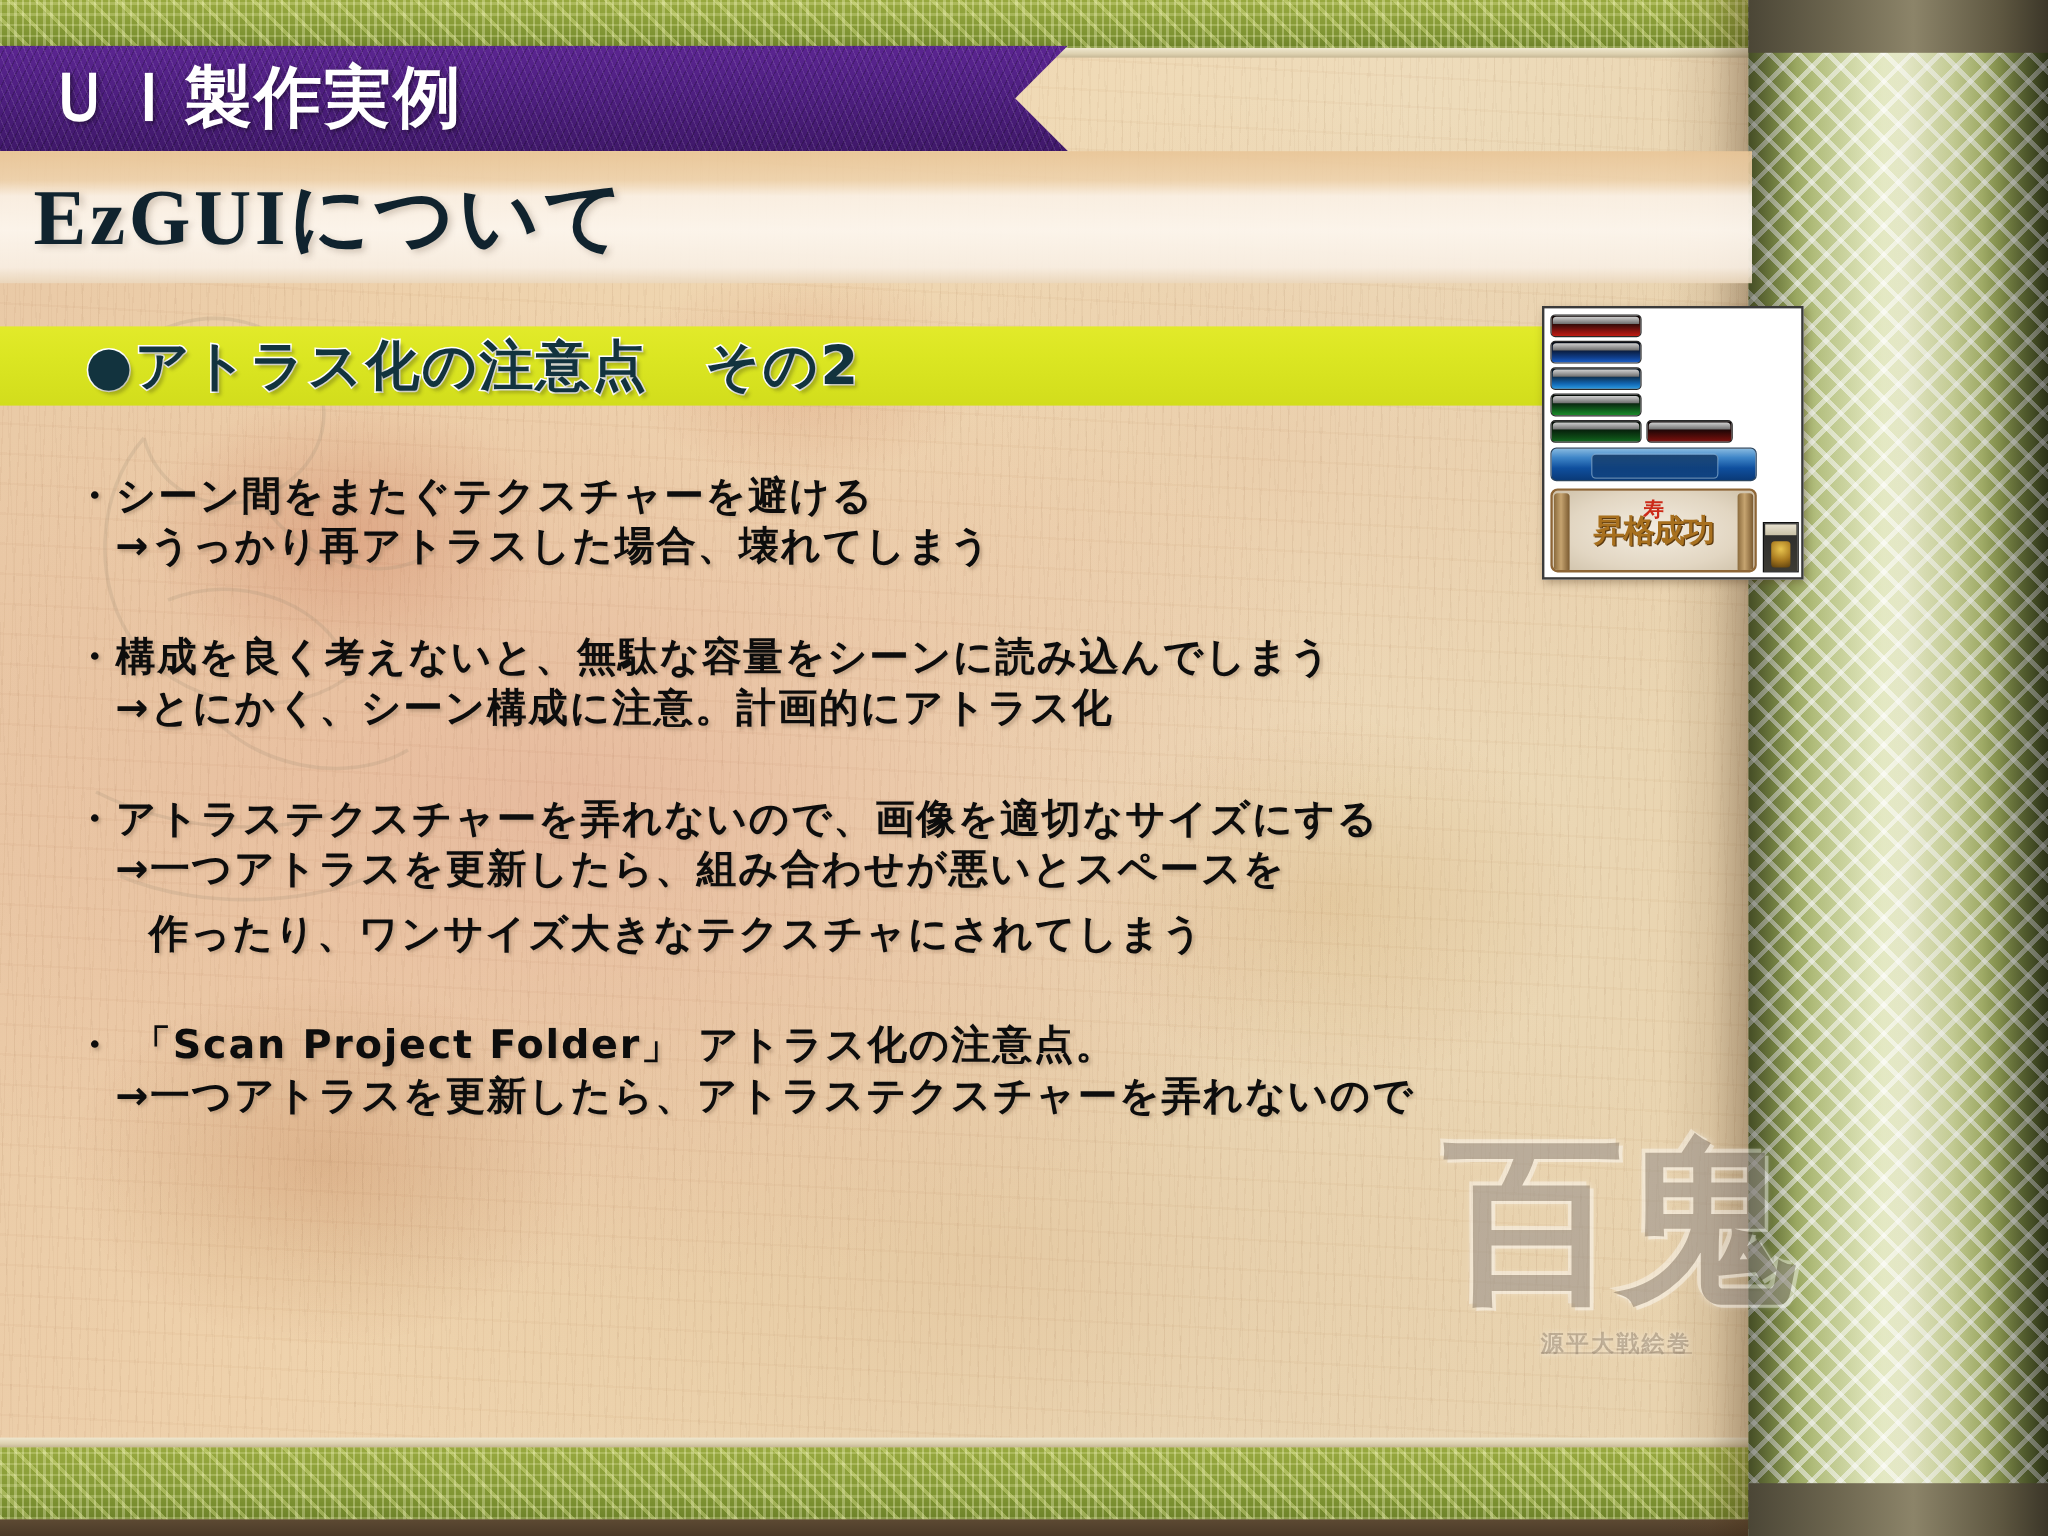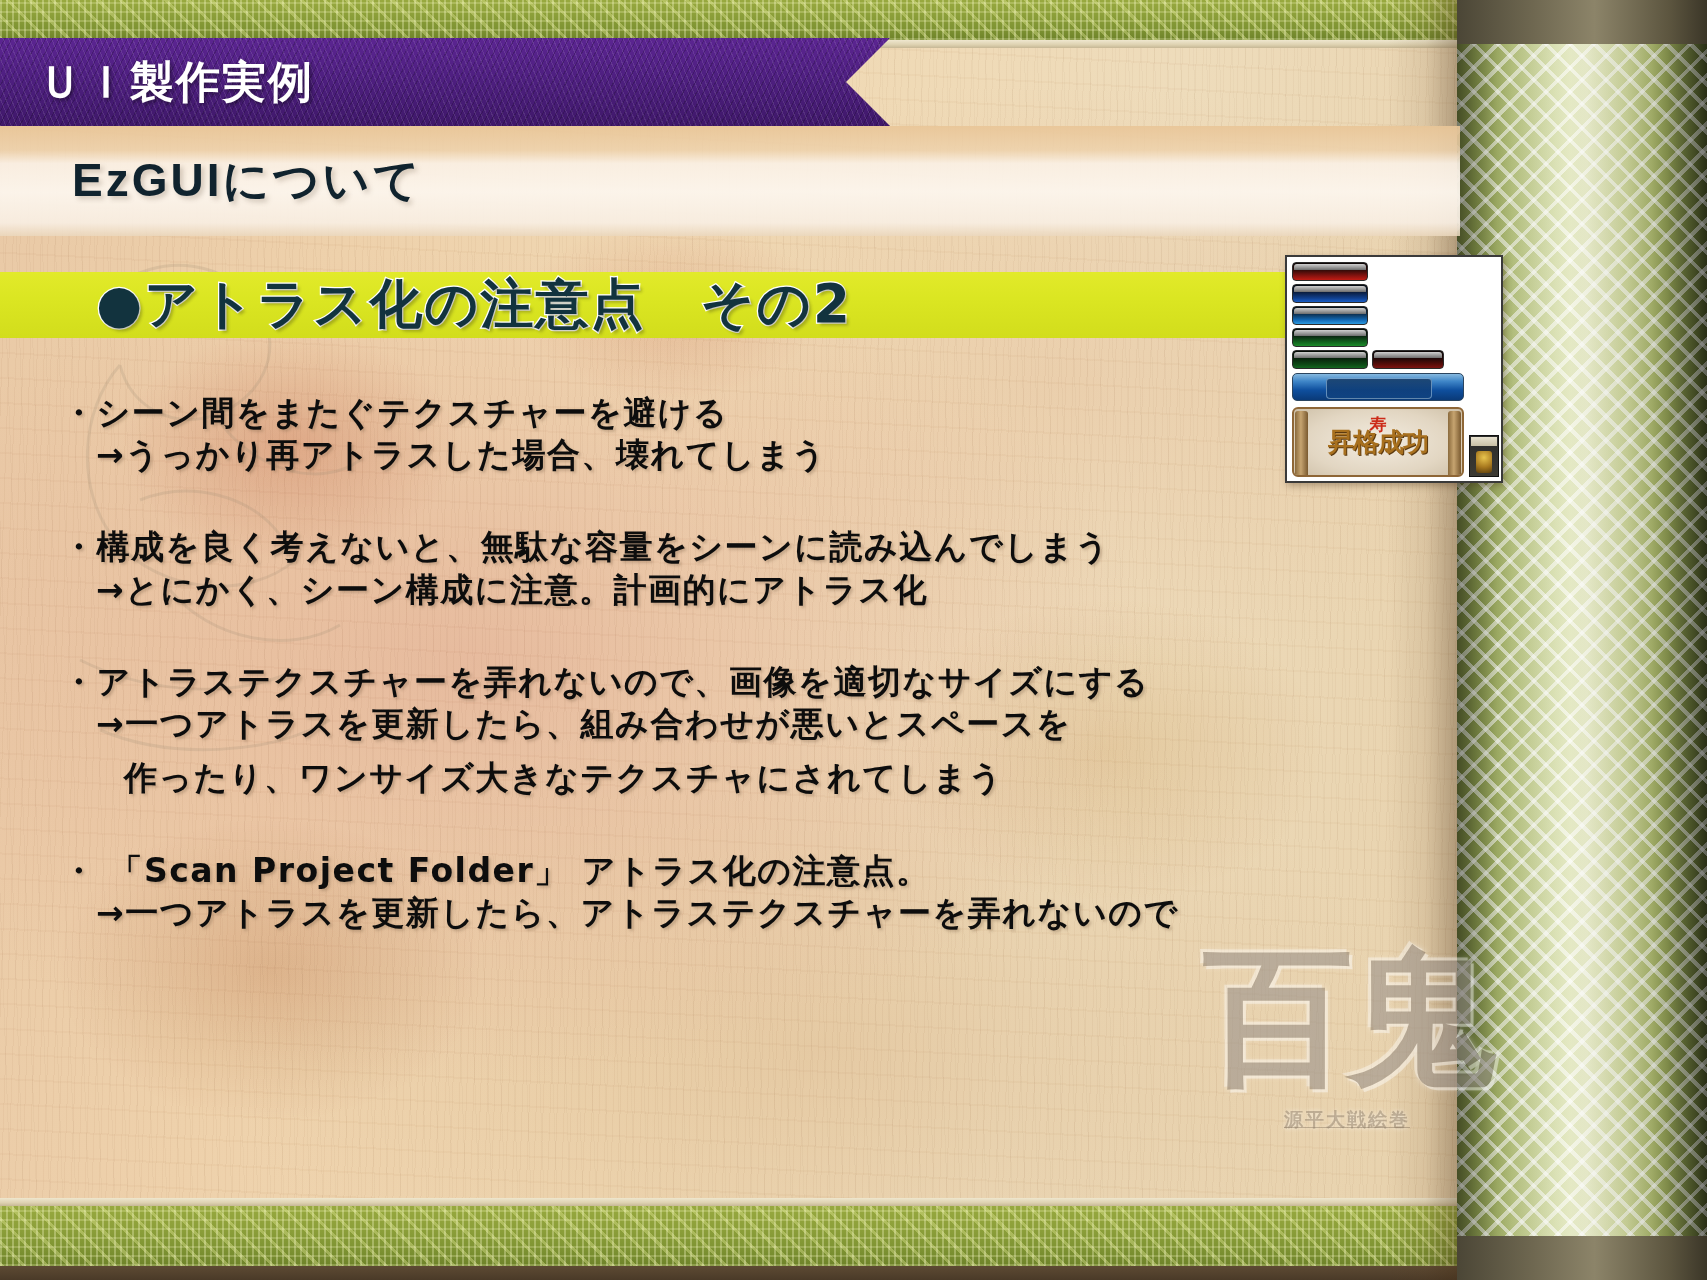--- a/index.html
+++ b/index.html
@@ -106,57 +106,57 @@
     background:
       repeating-linear-gradient(68deg, rgba(255,255,255,0.10) 0px, rgba(255,255,255,0.10) 1px, rgba(0,0,0,0) 1px, rgba(0,0,0,0) 5px),
       repeating-linear-gradient(-62deg, rgba(0,0,0,0.18) 0px, rgba(0,0,0,0.18) 1px, rgba(0,0,0,0) 1px, rgba(0,0,0,0) 6px),
       linear-gradient(180deg, #5b2591 0%, #4e1f80 45%, #3f1869 100%);
     clip-path: polygon(0 0, 100% 0, calc(100% - 44px) 50%, 100% 100%, 0 100%);
     display: flex; align-items: center;
   }
   .ribbon-label {
     margin-left: 38px;
     color: #ffffff;
-    font-size: 44px;
+    font-size: 56px;
     font-weight: 700;
     letter-spacing: 2px;
     text-shadow: 2px 2px 4px rgba(0,0,0,0.45);
     font-family: "DejaVu Serif", "Liberation Serif", serif;
   }
 
   
   .title-band {
     position: absolute; left: 0; top: 126px;
     width: 1460px; height: 110px;
     background: linear-gradient(180deg,
       rgba(233,198,152,0.92) 0%, rgba(238,210,172,0.85) 22%,
       rgba(250,240,228,0.93) 34%, rgba(252,245,236,0.96) 60%,
       rgba(248,238,226,0.93) 88%, rgba(235,216,190,0.85) 100%);
     display: flex; align-items: center;
   }
   .title-text {
-    margin-left: 72px;
-    font-size: 46px;
+    margin-left: 28px;
+    font-size: 66px;
     font-weight: 700;
     color: #10232e;
     letter-spacing: 3px;
-    font-family: Liberation Sans, sans-serif;
+    font-family: Liberation Serif, serif;
     text-shadow: 3px 3px 5px rgba(120,100,80,0.30);
   }
 
   
   .subtitle-bar {
     position: absolute; left: 0; top: 272px;
     width: 1460px; height: 66px;
     background: linear-gradient(180deg, #e2ea2a 0%, #dbe622 40%, #d2dd1c 100%);
     display: flex; align-items: center;
   }
   .subtitle-text {
-    margin-left: 96px;
-    font-size: 53px;
+    margin-left: 71px;
+    font-size: 45px;
     font-weight: 700;
     color: #12333e;
     letter-spacing: 2px;
     font-family: "DejaVu Sans", "Liberation Sans", sans-serif;
     -webkit-text-stroke: 2.5px #ffffff;
     paint-order: stroke fill;
     text-shadow: 3px 3px 3px rgba(60,60,20,0.30);
   }
 
   

